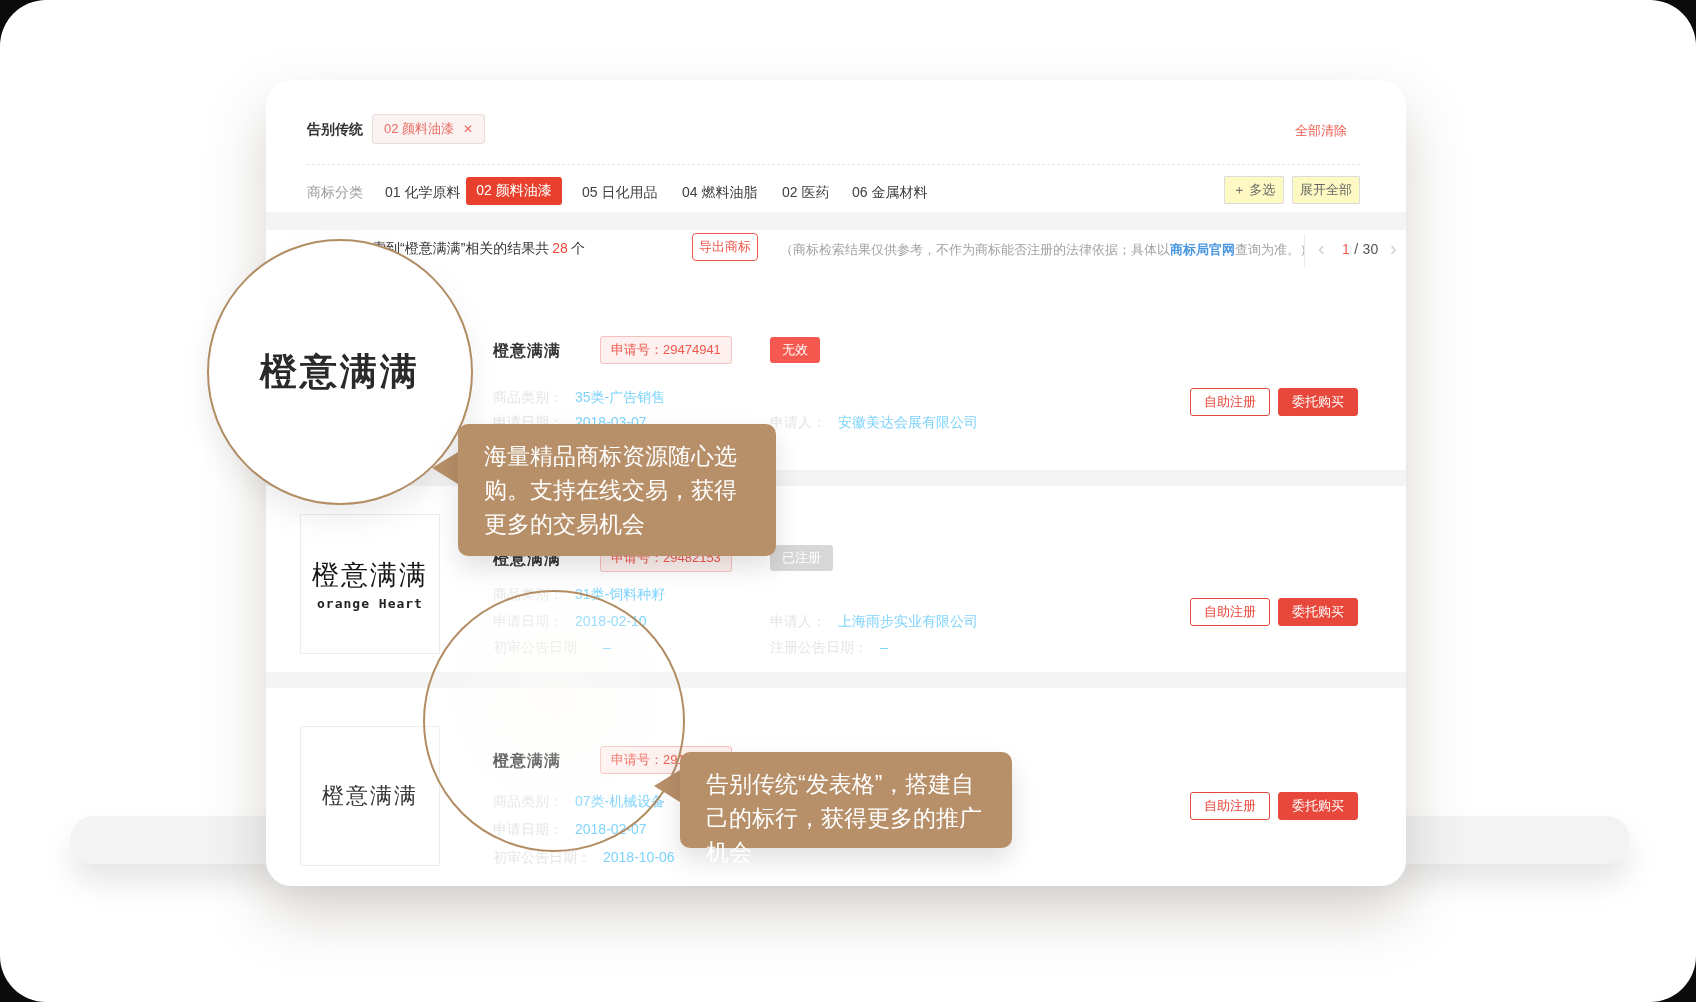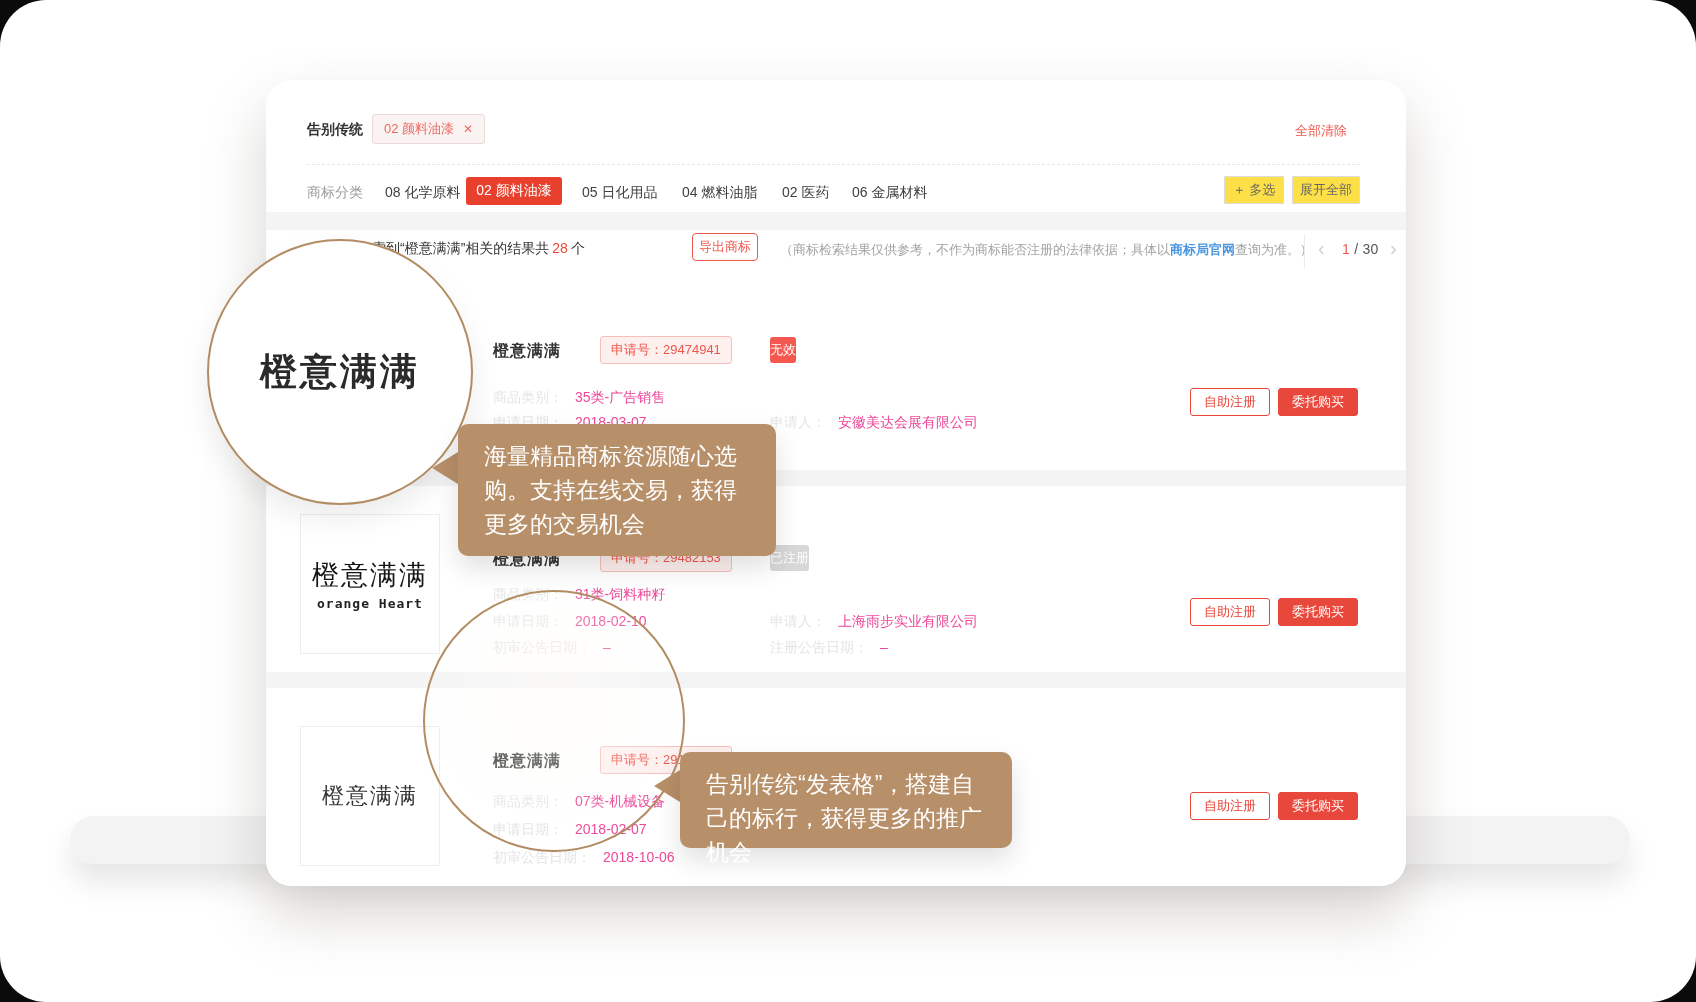--- a/index.html
+++ b/index.html
@@ -24,21 +24,21 @@
   .sel-tag{display:inline-flex;align-items:center;gap:9px;background:#fbf2f2;
     border:1px solid #ecd9d9;border-radius:3px;padding:5px 11px;font-size:13px;color:#e96b60;cursor:pointer}
   .sel-tag .x{font-size:12px;color:#e96b60}
   .clear-all{font-size:13px;color:#f0594e;cursor:pointer}
   .dashed{border-top:1px dashed #e6e6e6;height:0}
 
   .cat-item{font-size:14px;color:#404040;cursor:pointer}
   .cat-pill{background:#e8402d;color:#fff;border-radius:3px;width:96px;height:28px;
     display:flex;align-items:center;justify-content:center;font-size:14px;cursor:pointer}
   .ghost-btn{border:1px solid #dcdcdc;border-radius:1px;color:#666;font-size:13px;
-    display:flex;align-items:center;justify-content:center;background:#fde047;cursor:pointer}
+    display:flex;align-items:center;justify-content:center;background:#fef9c3;cursor:pointer}
 
   .result-head{font-size:14px;color:#333}
   .count{color:#f0493a;margin:0 3px}
   .export-btn{width:66px;height:28px;border:1px solid #f0594e;color:#f0594e;border-radius:4px;
     font-size:13px;display:flex;align-items:center;justify-content:center;background:#fff;cursor:pointer}
   .disclaimer{font-size:13px;color:#a3a3a3}
   .disclaimer .link{color:#4a97e0;font-weight:700;cursor:pointer}
   .vdiv{width:1px;background:#ececec}
   .pg-arrow{font-size:20px;color:#cfcfcf;line-height:20px;cursor:pointer}
   .pg-cur{font-size:14px;color:#f0594e}
@@ -48,26 +48,26 @@
     display:flex;flex-direction:column;align-items:center;justify-content:center;cursor:pointer}
   .mark1{font-size:26px;font-weight:700;color:#222;letter-spacing:2px}
   .mark2{font-family:"DejaVu Serif","Liberation Serif",serif;font-size:27px;color:#151515;letter-spacing:2px}
   .mark2sub{font-family:"DejaVu Sans Mono","Liberation Mono",monospace;font-size:13px;
     font-weight:700;color:#222;letter-spacing:1px;margin-top:3px}
   .mark3{font-size:22px;color:#333;letter-spacing:2px}
 
   .row-title{font-size:16px;font-weight:700;color:#333;letter-spacing:1px}
   .appno{display:inline-block;border:1px solid #f6c1bc;background:#fdf0ef;color:#ef574c;
     font-size:13px;border-radius:3px;padding:4px 10px}
-  .badge{display:inline-block;color:#fff;font-size:13px;border-radius:3px;padding:4px 0}
+  .badge{display:inline-block;color:#fff;font-size:13px;border-radius:3px;padding:4px 12px}
   .badge-invalid{background:#f5584e}
   .badge-registered{background:#d7d7d7}
   .fline{font-size:14px;white-space:nowrap}
   .fl{color:#e5e5e5;margin-right:12px}
-  .fv{color:#ec4899}
+  .fv{color:#7dd3fc}
   .btn-outline{width:80px;height:28px;border:1px solid #e8473b;color:#e8473b;background:#fff;
     border-radius:3px;font-size:13px;display:flex;align-items:center;justify-content:center;cursor:pointer}
   .btn-solid{width:80px;height:28px;background:#e8473b;color:#fff;border:1px solid #e8473b;
     border-radius:3px;font-size:13px;display:flex;align-items:center;justify-content:center;cursor:pointer}
 
   .circle{border:2px solid #b28c63;border-radius:50%;z-index:5}
   .circle-fill{background:#fff;box-shadow:0 14px 30px rgba(0,0,0,.08);
     display:flex;align-items:center;justify-content:center}
   .circle-hollow{background:radial-gradient(circle at 50% 40%,rgba(255,253,250,.55),rgba(255,255,255,0) 72%)}
   .mag-mark{font-size:37px;font-weight:700;color:#2a2a2a;letter-spacing:3px}
@@ -87,21 +87,21 @@
 
 <div class="abs txt-dark" style="left:307px;top:121px;font-weight:700">告别传统</div>
 <div class="abs sel-tag" style="left:372px;top:114px">
   <span>02 颜料油漆</span>
   <span class="x">✕</span>
 </div>
 <div class="abs clear-all" style="left:1295px;top:122px">全部清除</div>
 <div class="abs dashed" style="left:307px;top:164px;width:1053px"></div>
 
 <div class="abs txt-gray" style="left:307px;top:184px">商标分类</div>
-<div class="abs cat-item" style="left:385px;top:184px">08 化学原料</div>
+<div class="abs cat-item" style="left:385px;top:184px">01 化学原料</div>
 <div class="abs cat-pill" style="left:466px;top:177px">02 颜料油漆</div>
 <div class="abs cat-item" style="left:582px;top:184px">05 日化用品</div>
 <div class="abs cat-item" style="left:682px;top:184px">04 燃料油脂</div>
 <div class="abs cat-item" style="left:782px;top:184px">02 医药</div>
 <div class="abs cat-item" style="left:852px;top:184px">06 金属材料</div>
 <div class="abs ghost-btn" style="left:1224px;top:176px;width:60px;height:28px">＋ 多选</div>
 <div class="abs ghost-btn" style="left:1292px;top:176px;width:68px;height:28px">展开全部</div>
 
 <div class="abs strip" style="top:212px;height:18px"></div>
 

